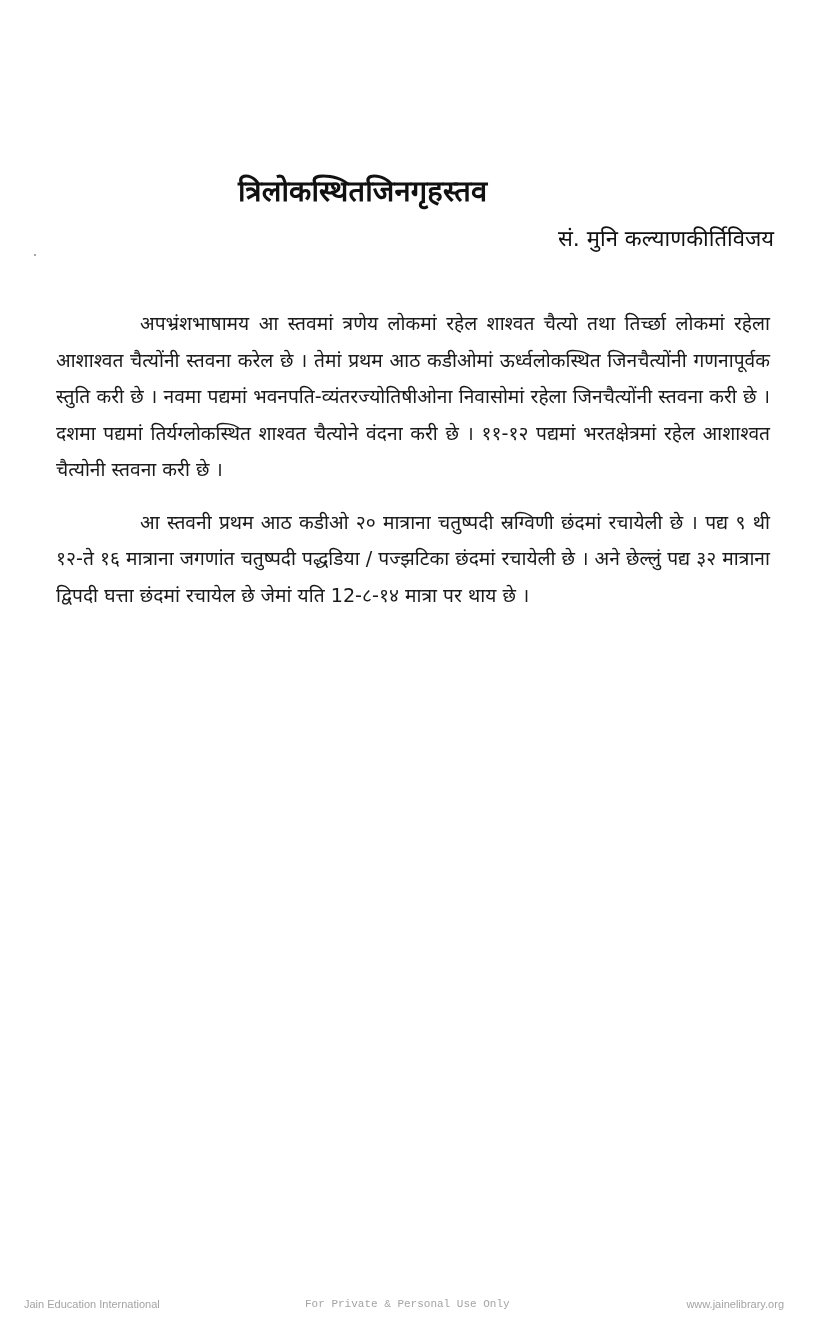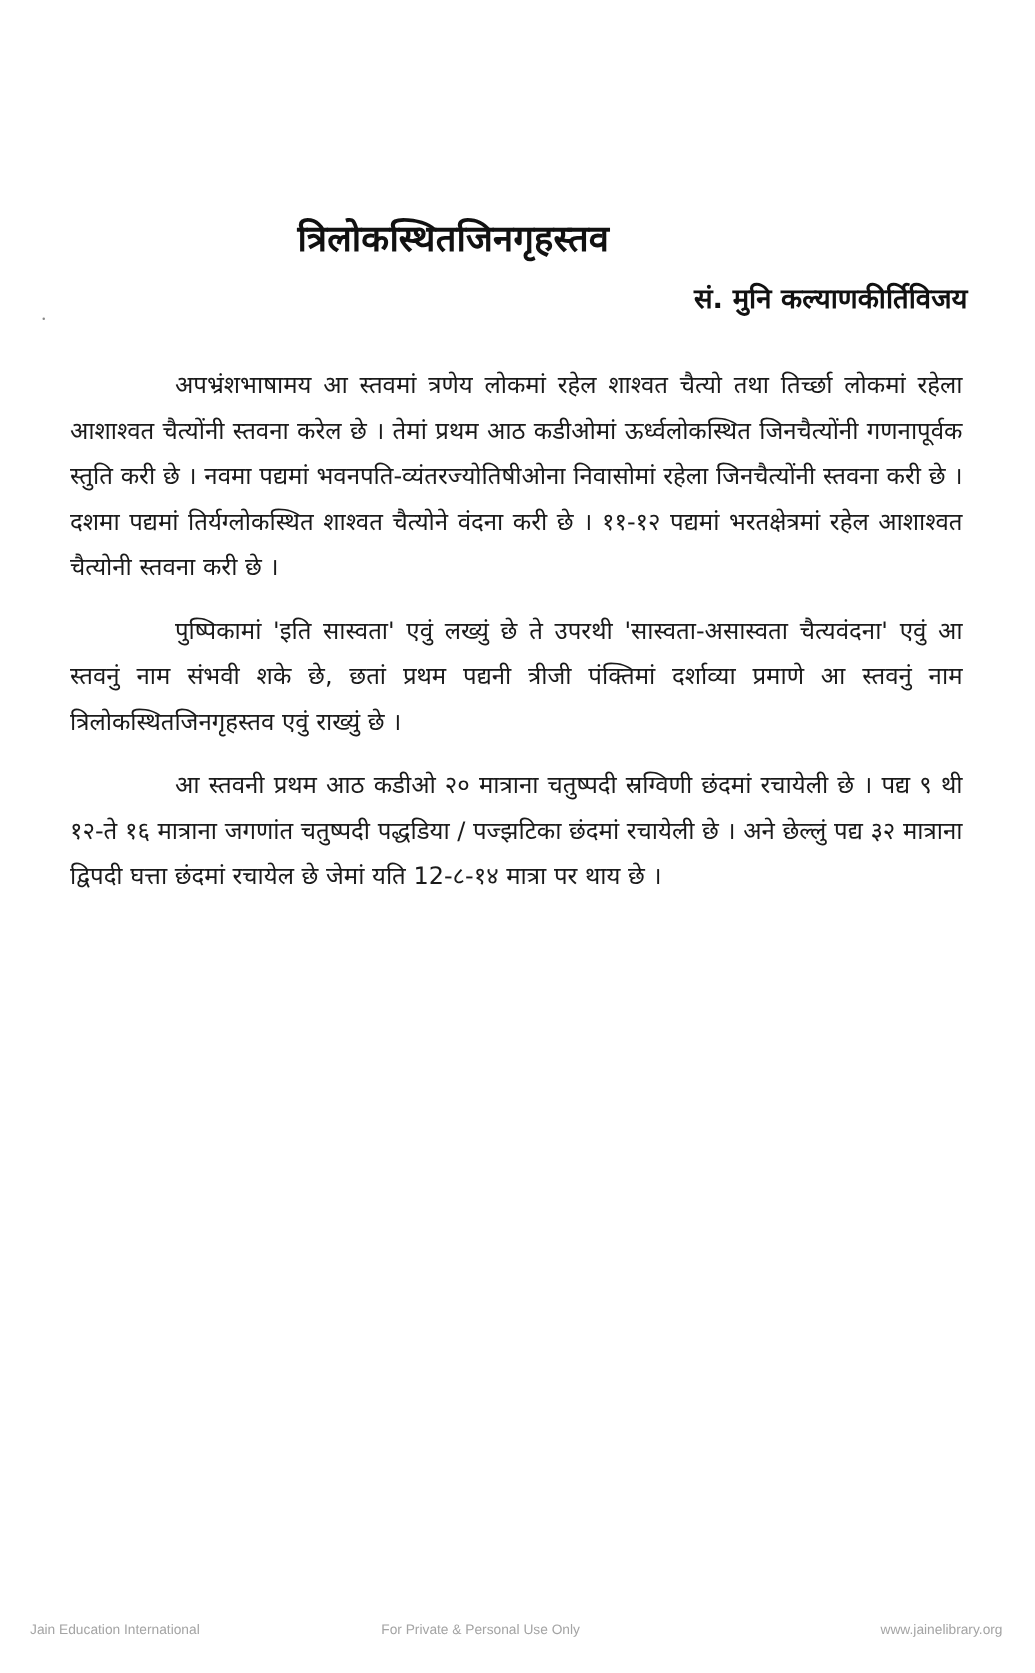--- a/index.html
+++ b/index.html
@@ -29,41 +29,41 @@
       font-weight: bold;
       letter-spacing: 0.2px;
       white-space: nowrap;
       color: #111;
     }
     .author {
       position: absolute;
       right: 54px;
       top: 222px;
       font-size: 22px;
-      font-weight: bold;
+      font-weight: normal;
       white-space: nowrap;
       color: #111;
     }
     .speck {
       position: absolute;
       left: 34px;
       top: 254px;
       width: 2px;
       height: 2px;
       background: #888;
       border-radius: 1px;
     }
     .body-text {
       position: absolute;
       left: 56px;
       top: 290px;
       width: 714px;
     }
     .para {
-      margin: 0 0 14px 0;
+      margin: 16px 0 14px 0;
       font-size: 19.2px;
       line-height: 36.5px;
       text-align: justify;
       text-indent: 84px;
       color: #1a1a1a;
     }
     .footer {
       position: absolute;
       top: 1298px;
       left: 0;
@@ -72,35 +72,34 @@
       font-family: "Liberation Sans", sans-serif;
       font-size: 11px;
       color: #a4a4a4;
     }
     .footer span {
       position: absolute;
       top: 0;
       white-space: nowrap;
     }
     .footer .f-left { left: 24px; }
-    .footer .f-mid { left: 305px; }
-    .footer .f-right { right: 26px; }
+    .footer .f-mid { left: 305px; font-family: Liberation Mono, monospace; }
+    .footer .f-right { right: 44px; }
   </style>
 </head>
 <body>
 
 <div class="page">
   <div class="speck"></div>
 
   <div class="title">त्रिलोकस्थितजिनगृहस्तव</div>
   <div class="author">सं. मुनि कल्याणकीर्तिविजय</div>
 
   <div class="body-text">
     <p class="para">अपभ्रंशभाषामय आ स्तवमां त्रणेय लोकमां रहेल शाश्वत चैत्यो तथा तिर्च्छा लोकमां रहेला आशाश्वत चैत्योंनी स्तवना करेल छे । तेमां प्रथम आठ कडीओमां ऊर्ध्वलोकस्थित जिनचैत्योंनी गणनापूर्वक स्तुति करी छे । नवमा पद्यमां भवनपति-व्यंतरज्योतिषीओना निवासोमां रहेला जिनचैत्योंनी स्तवना करी छे । दशमा पद्यमां तिर्यग्लोकस्थित शाश्वत चैत्योने वंदना करी छे । ११-१२ पद्यमां भरतक्षेत्रमां रहेल आशाश्वत चैत्योनी स्तवना करी छे ।</p>
-    <p class="para">पुष्पिकामां 'इति सास्वता' एवुं लख्युं छे ते उपरथी 'सास्वता-असास्वता चैत्यवंदना' एवुं आ स्तवनुं नाम संभवी शके छे, छतां प्रथम पद्यनी त्रीजी पंक्तिमां दर्शाव्या प्रमाणे आ स्तवनुं नाम त्रिलोकस्थितजिनगृहस्तव एवुं राख्युं छे ।</p>
     <p class="para">आ स्तवनी प्रथम आठ कडीओ २० मात्राना चतुष्पदी स्रग्विणी छंदमां रचायेली छे । पद्य ९ थी १२-ते १६ मात्राना जगणांत चतुष्पदी पद्धडिया / पज्झटिका छंदमां रचायेली छे । अने छेल्लुं पद्य ३२ मात्राना द्विपदी घत्ता छंदमां रचायेल छे जेमां यति 12-८-१४ मात्रा पर थाय छे ।</p>
   </div>
 
   <div class="footer">
     <span class="f-left">Jain Education International</span>
     <span class="f-mid">For Private &amp; Personal Use Only</span>
     <span class="f-right">www.jainelibrary.org</span>
   </div>
 </div>
 

